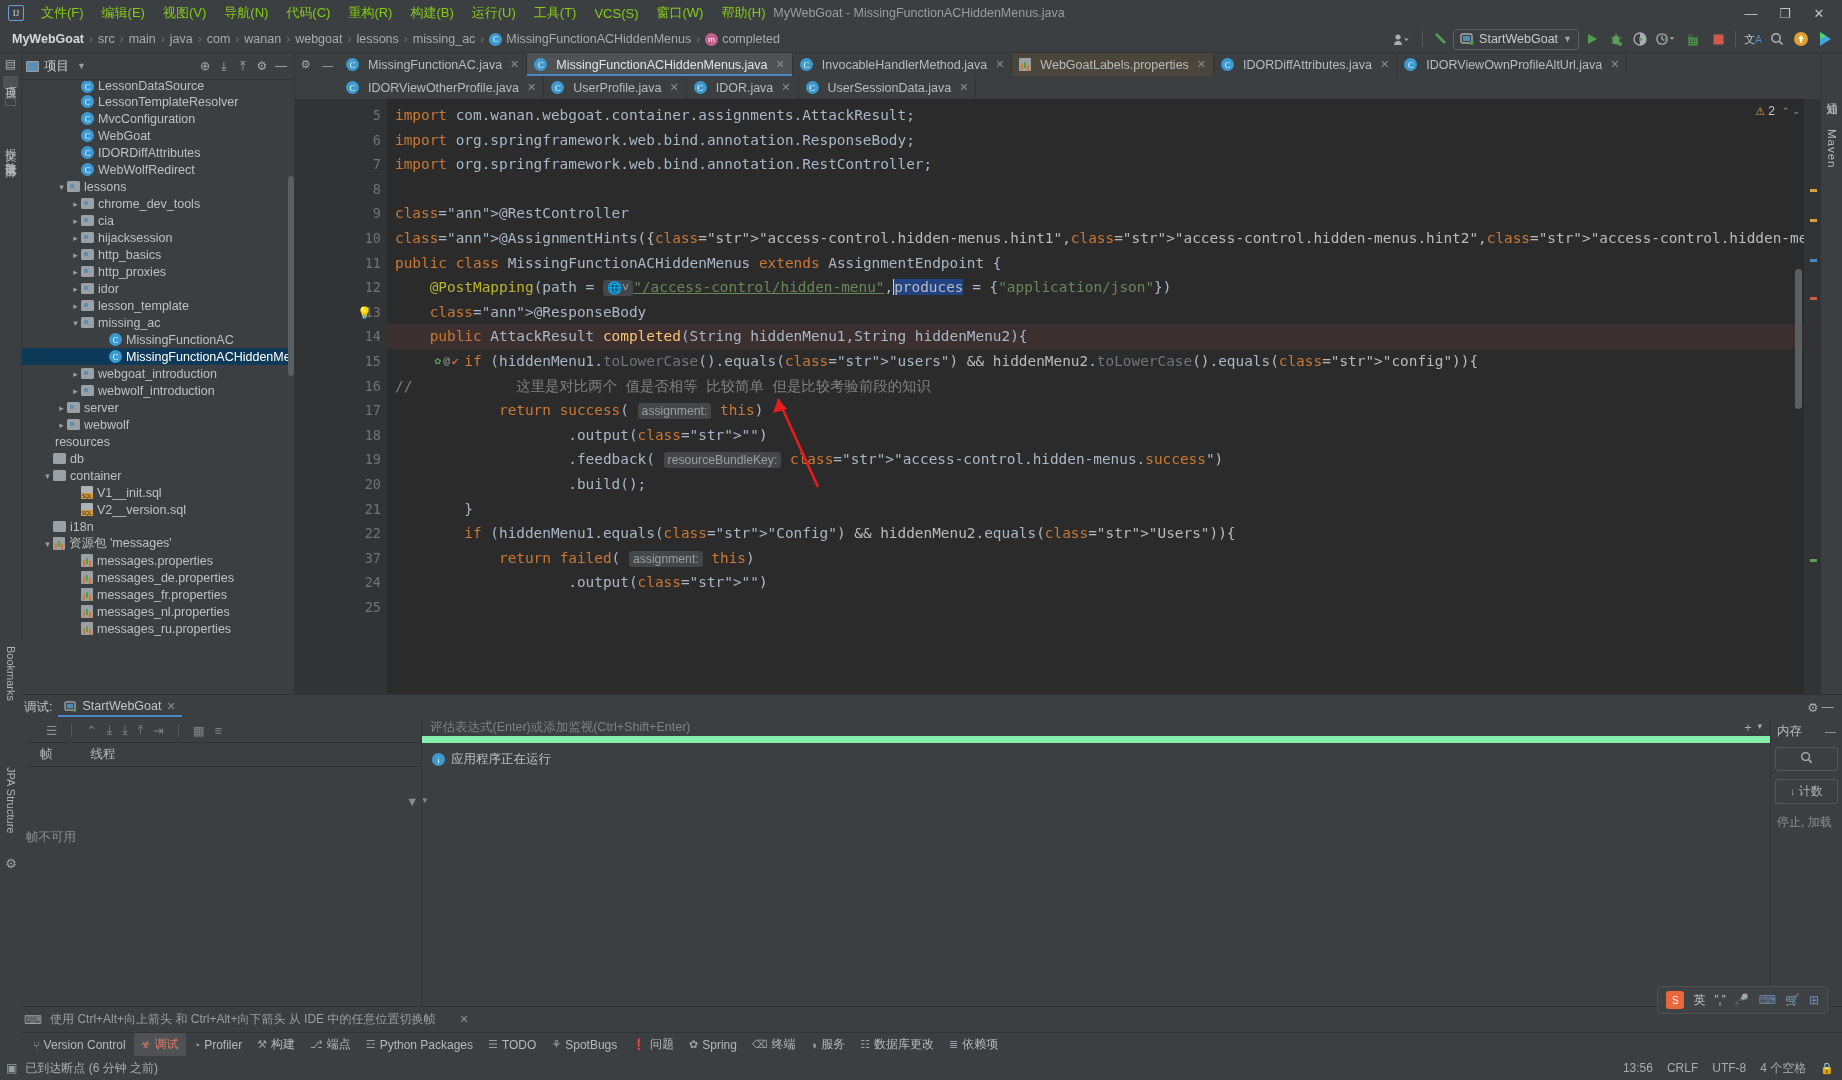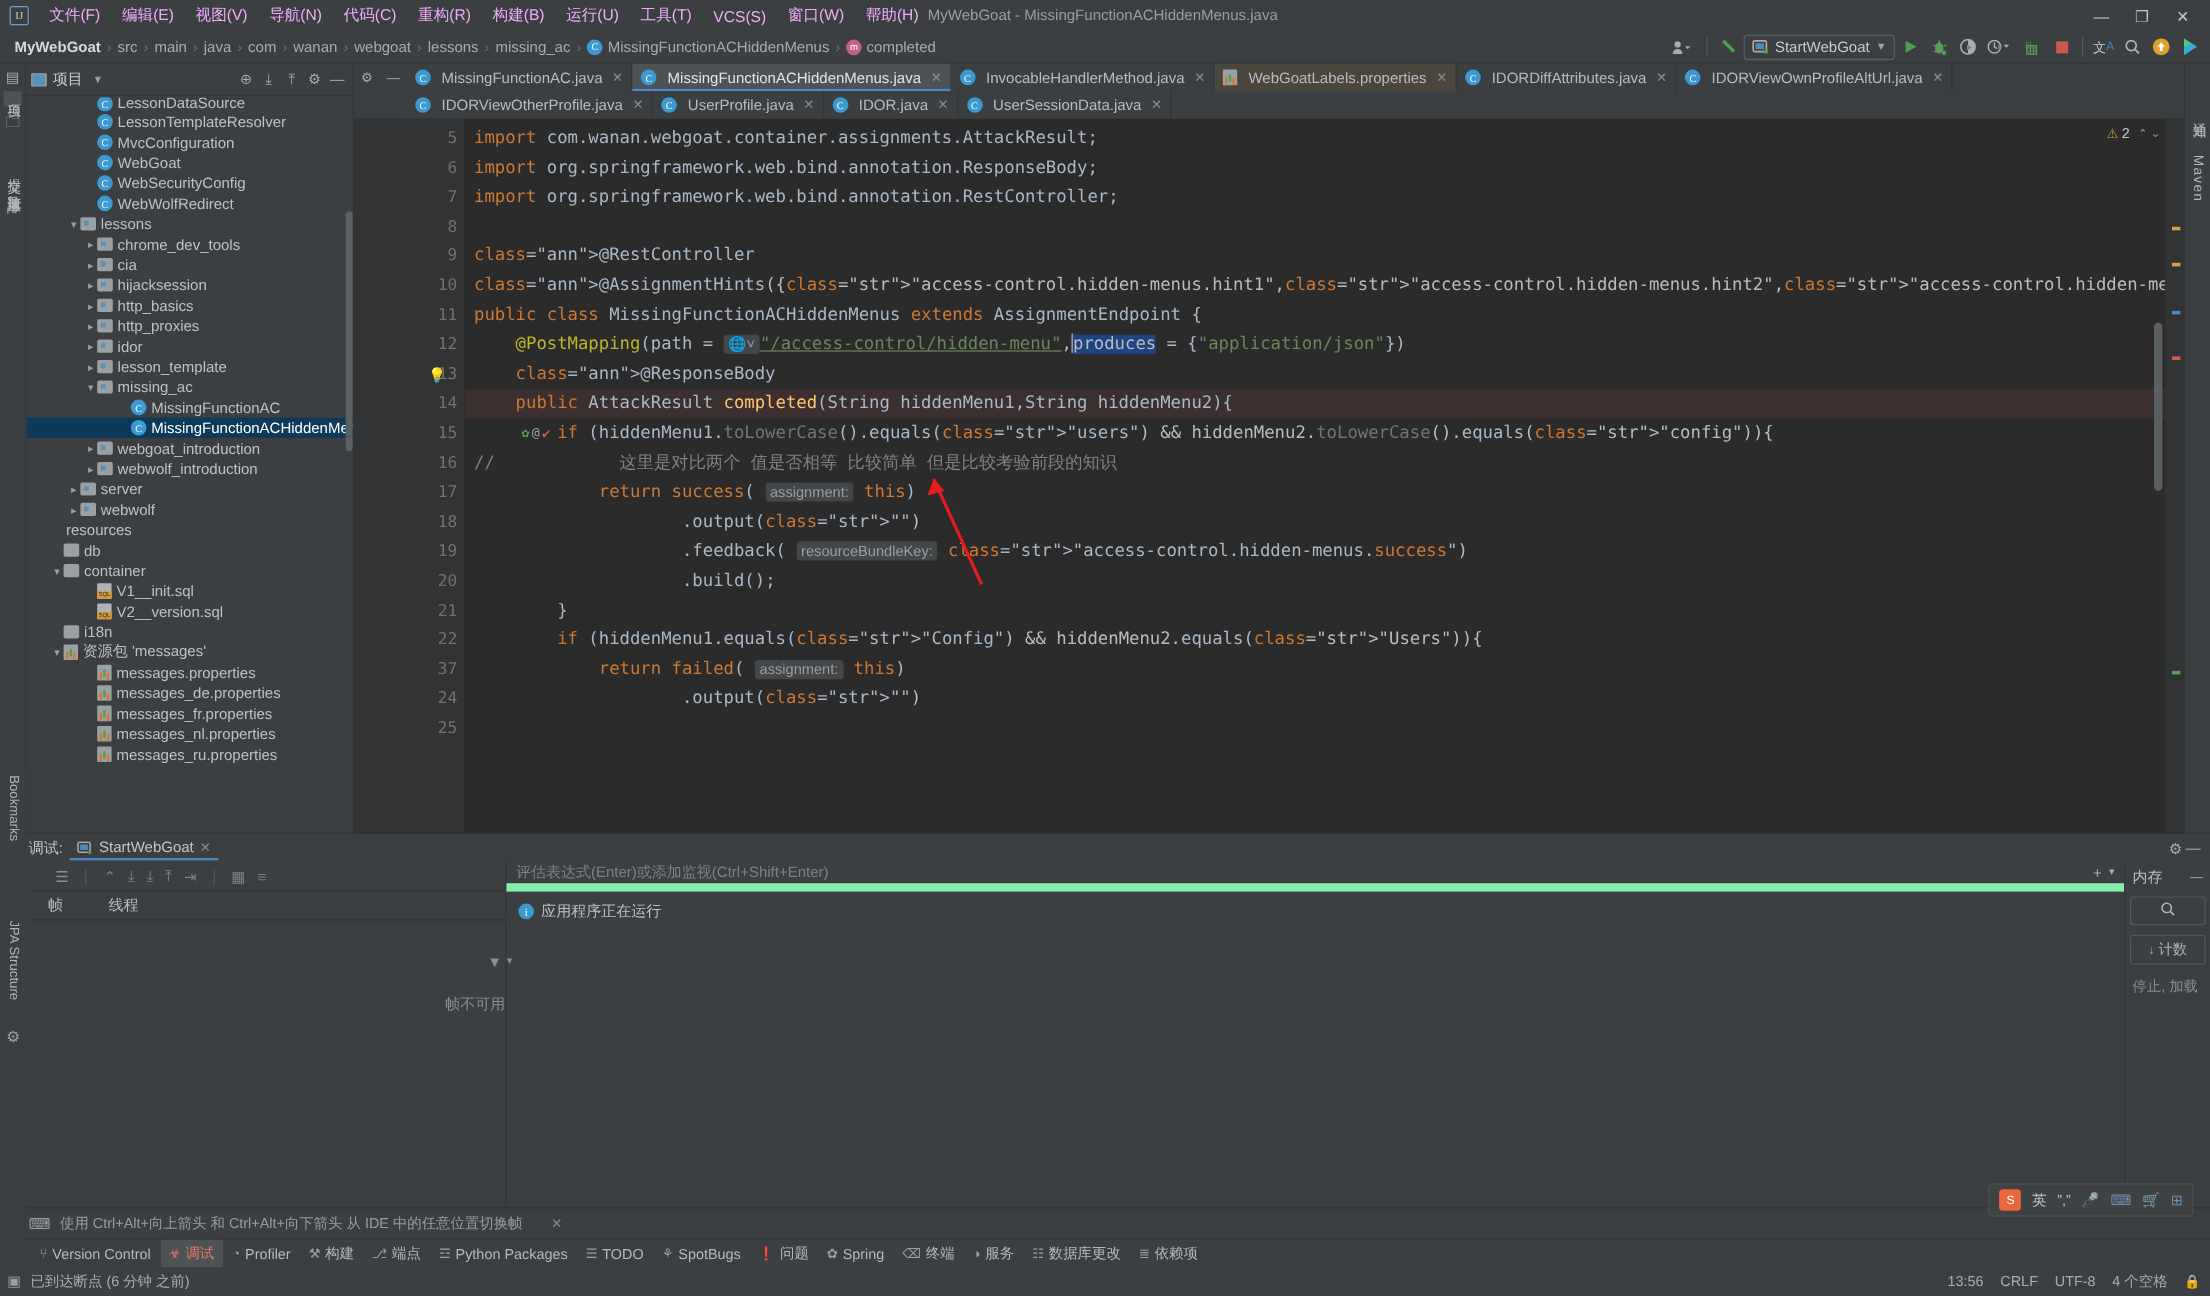--- a/index.html
+++ b/index.html
@@ -10,21 +10,21 @@
     font-size:12.5px; color:#bbbbbb;
     -webkit-font-smoothing:antialiased;
   }
   .ide{ width:1842px; height:1080px; display:flex; flex-direction:column; background:#3c3f41; position:relative; }
 
   
   .titlebar{ height:26px; background:#3c3f41; display:flex; align-items:center; flex:0 0 26px; position:relative; }
   .ij-logo{ width:16px; height:16px; margin:0 8px 0 8px; border:1px solid #6c9ddd; border-radius:2px;
             background:#3c3f41; color:#cfd3d6; font-size:9px; line-height:14px; text-align:center; font-family:"Liberation Serif",serif;}
   .menu{ display:flex; align-items:center; }
-  .menu-item{ padding:4px 9px; color:#f0abfc; font-size:13px; white-space:nowrap; }
+  .menu-item{ padding:4px 9px; color:#84cc16; font-size:13px; white-space:nowrap; }
   .win-title{ position:absolute; left:0; right:4px; text-align:center; color:#9a9da0; font-size:12.5px; pointer-events:none;}
   .win-btns{ margin-left:auto; display:flex; align-items:center; padding-right:6px; z-index:2;}
   .win-btn{ width:34px; height:24px; display:flex; align-items:center; justify-content:center; color:#c2c5c7; font-size:13px;}
 
   
   .navrow{ height:27px; background:#3c3f41; display:flex; align-items:center; flex:0 0 27px; padding-left:8px; position:relative;
            border-bottom:1px solid #323437;}
   .crumbs{ display:flex; align-items:center; gap:0px; }
   .crumb{ color:#a7abad; font-size:12.5px; padding:1px 4px; display:flex; align-items:center; gap:4px;}
   .crumb.bold{ color:#d6d9db; font-weight:bold;}
@@ -122,21 +122,21 @@
   .dbg-right{ margin-left:auto; display:flex; gap:3px; padding-right:8px;}
   .dbg-main{ flex:1; display:flex; min-height:0;}
   .dbg-leftbtns{ width:26px; flex:0 0 26px; display:flex; flex-direction:column; align-items:center; padding-top:4px; gap:11px;}
   .dbgico{ font-size:13px; color:#9aa0a3; width:20px;height:20px;display:flex;align-items:center;justify-content:center;}
   .dbg-framepane{ width:396px; flex:0 0 396px; display:flex;flex-direction:column; border-right:1px solid #323437;}
   .dbg-toolbar{ height:24px; display:flex; align-items:center; gap:10px; padding-left:12px; font-size:12.5px; color:#b9bcbe;
                 border-bottom:1px solid #323437;}
   .dbg-subhdr{ height:24px; display:flex;align-items:center; gap:38px; padding-left:14px; font-size:12.5px; color:#b9bcbe;
                border-bottom:1px solid #323437;}
   .framebody{ flex:1; position:relative; }
-  .frame-empty{ position:absolute; top:62px; left:0;right:0; text-align:right; color:#8b8e90; font-size:12.5px;}
+  .frame-empty{ position:absolute; top:62px; left:0;right:0; text-align:left; color:#8b8e90; font-size:12.5px;}
   .dbg-varpane{ flex:1; display:flex; flex-direction:column; min-width:0;}
   .evalbar{ height:24px; display:flex;align-items:center; padding-left:8px; font-size:12.5px; color:#7e8285;
             border-bottom:7px solid #86efac;}
   .evalright{ margin-left:auto; display:flex; gap:6px; padding-right:8px; color:#a8abad;}
   .varbody{ flex:1; padding:8px 0 0 10px; }
   .varline{ display:flex;align-items:center;gap:6px;font-size:12.5px;color:#bec1c3;}
   .infoico{ width:13px;height:13px;border-radius:50%;background:#3d9ad1;color:#fff;font-size:9px;
             display:flex;align-items:center;justify-content:center;font-family:"Liberation Serif",serif;}
   .dbg-rightpane{ width:72px; flex:0 0 72px; border-left:1px solid #323437; display:flex;flex-direction:column;}
   .memhdr{ height:24px; display:flex;align-items:center;justify-content:space-between;padding:0 6px;font-size:12.5px;color:#b9bcbe;}
@@ -385,21 +385,21 @@
             <span>MvcConfiguration</span>
           </div>
           <div class="trow" style="padding-left: 48px;">
             <span class="arrow"></span>
             <span class="cls">C</span>
             <span>WebGoat</span>
           </div>
           <div class="trow" style="padding-left: 48px;">
             <span class="arrow"></span>
             <span class="cls">C</span>
-            <span>WebSecurityConfig</span>
+            <span>IDORDiffAttributes</span>
           </div>
           <div class="trow" style="padding-left: 48px;">
             <span class="arrow"></span>
             <span class="cls">C</span>
             <span>WebWolfRedirect</span>
           </div>
           <div class="trow" style="padding-left: 34px;">
             <span class="arrow">▾</span>
             <span class="ficon pkg"></span>
             <span>lessons</span>

